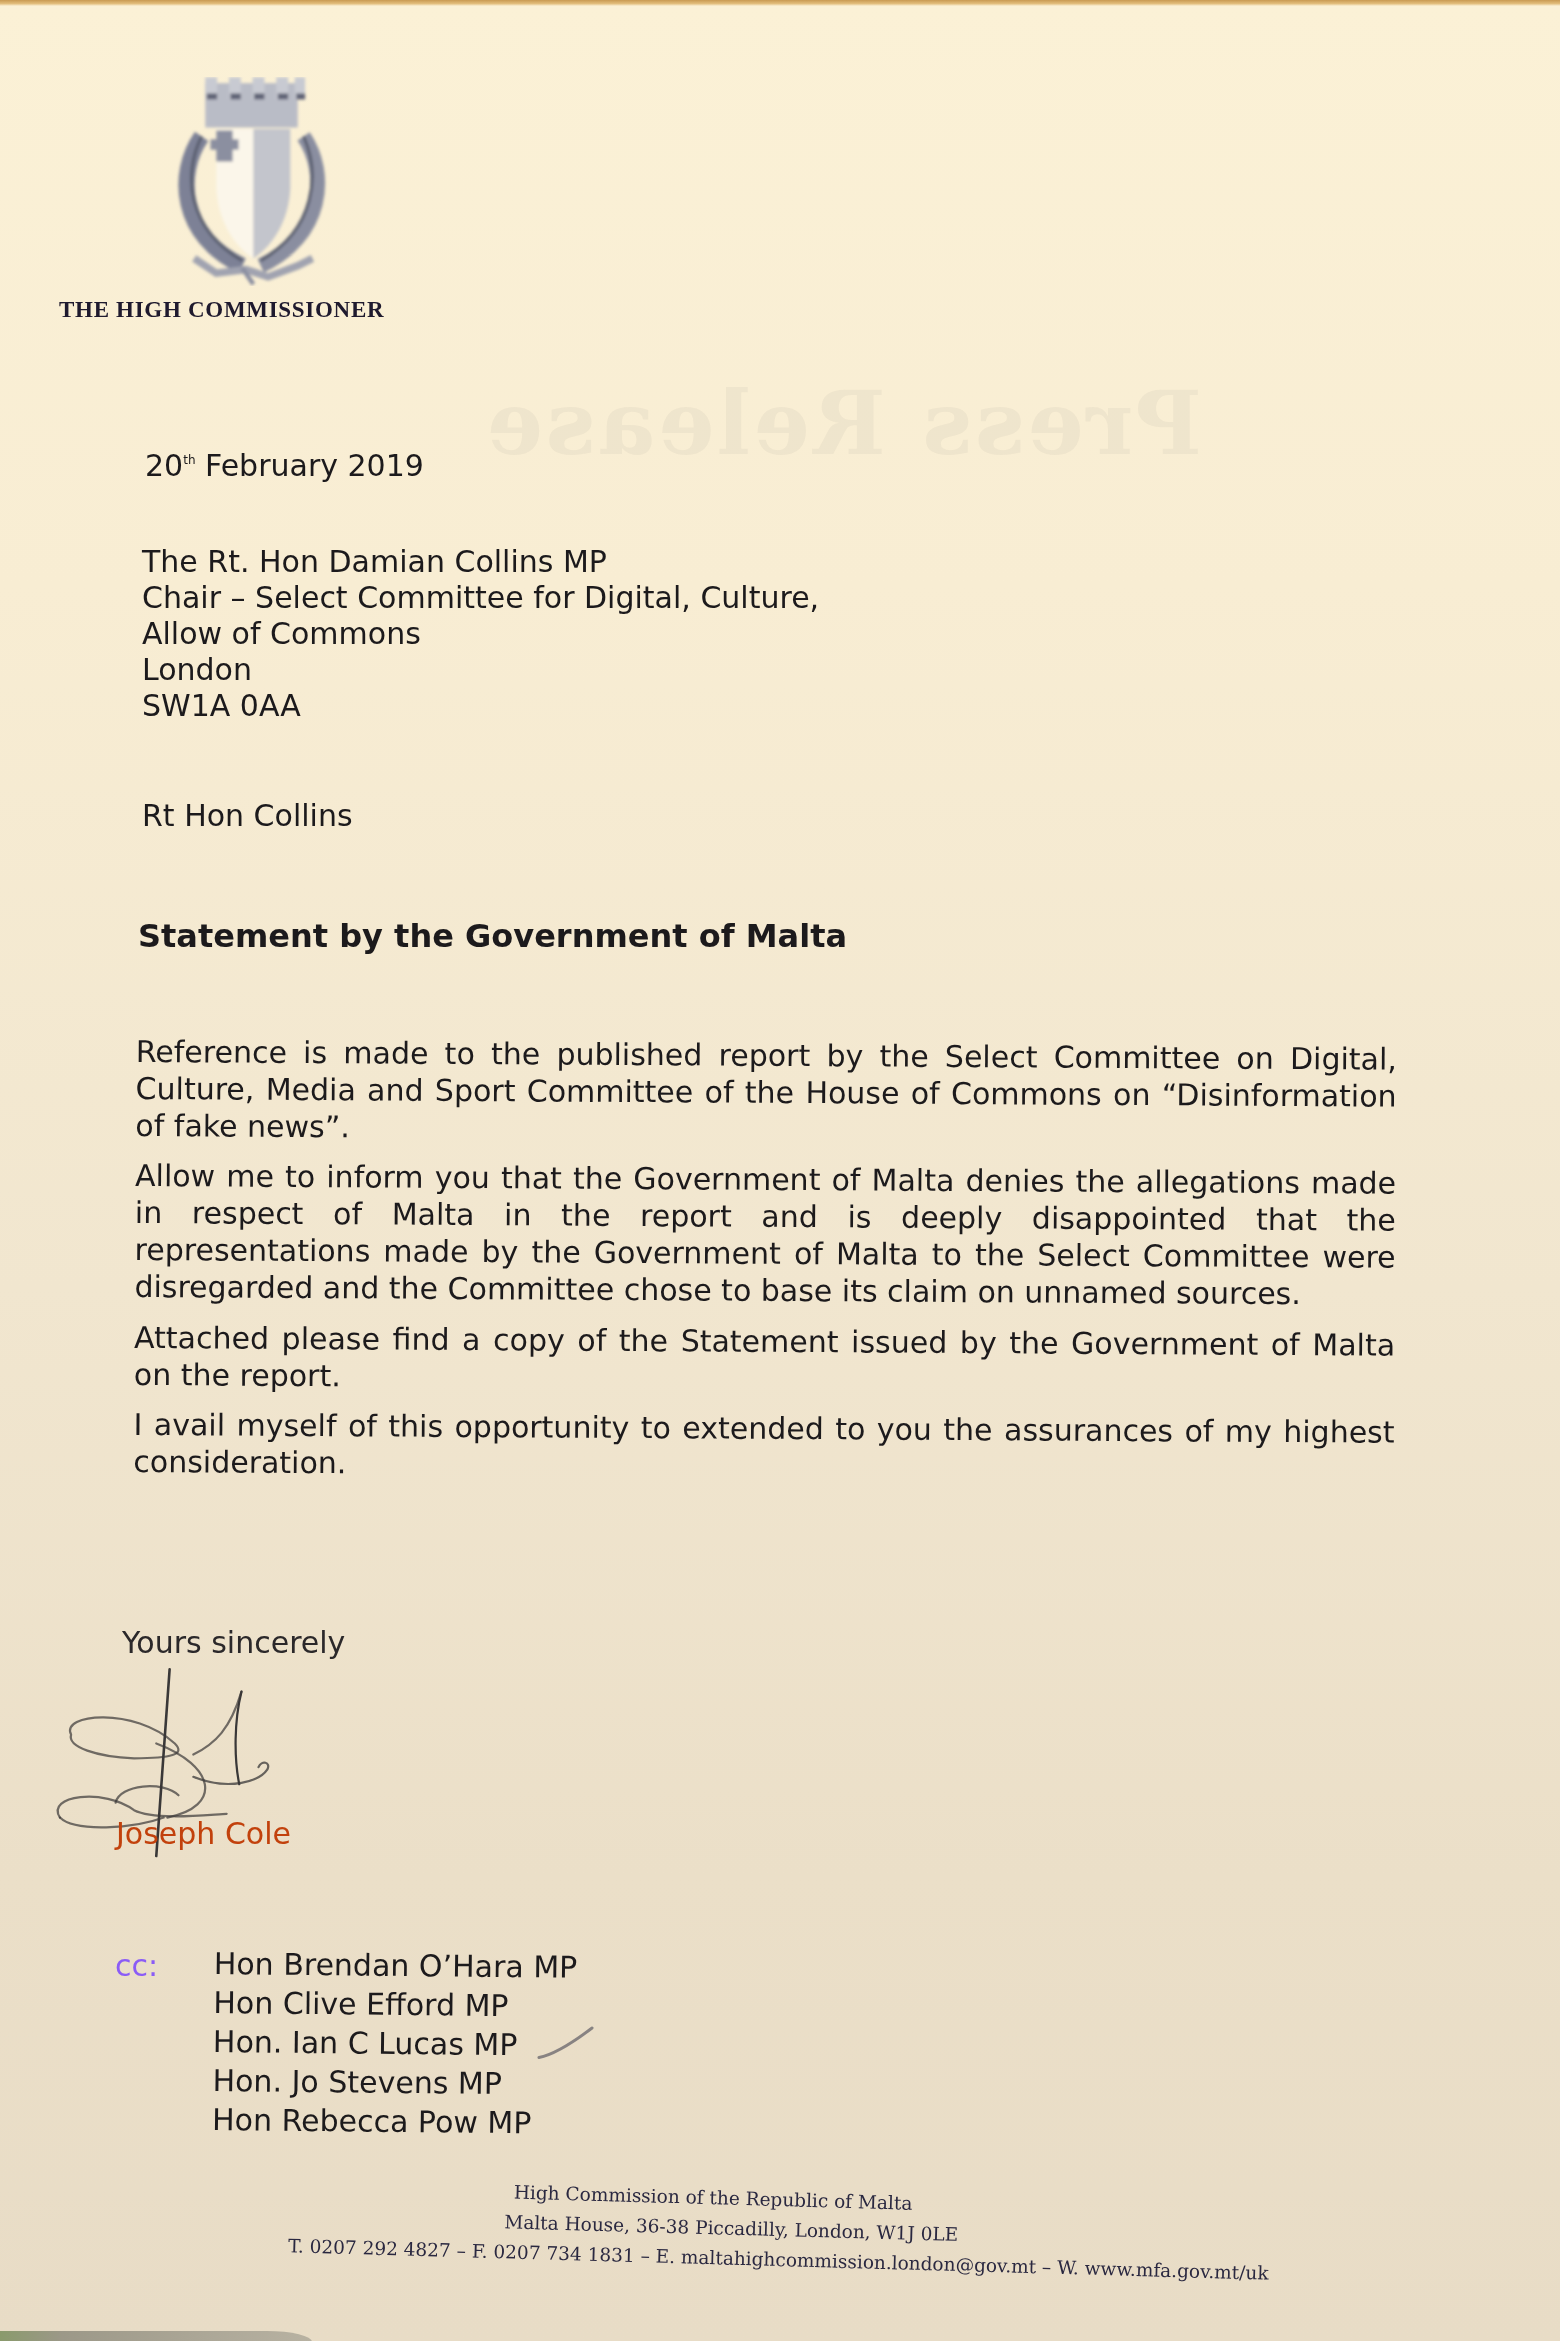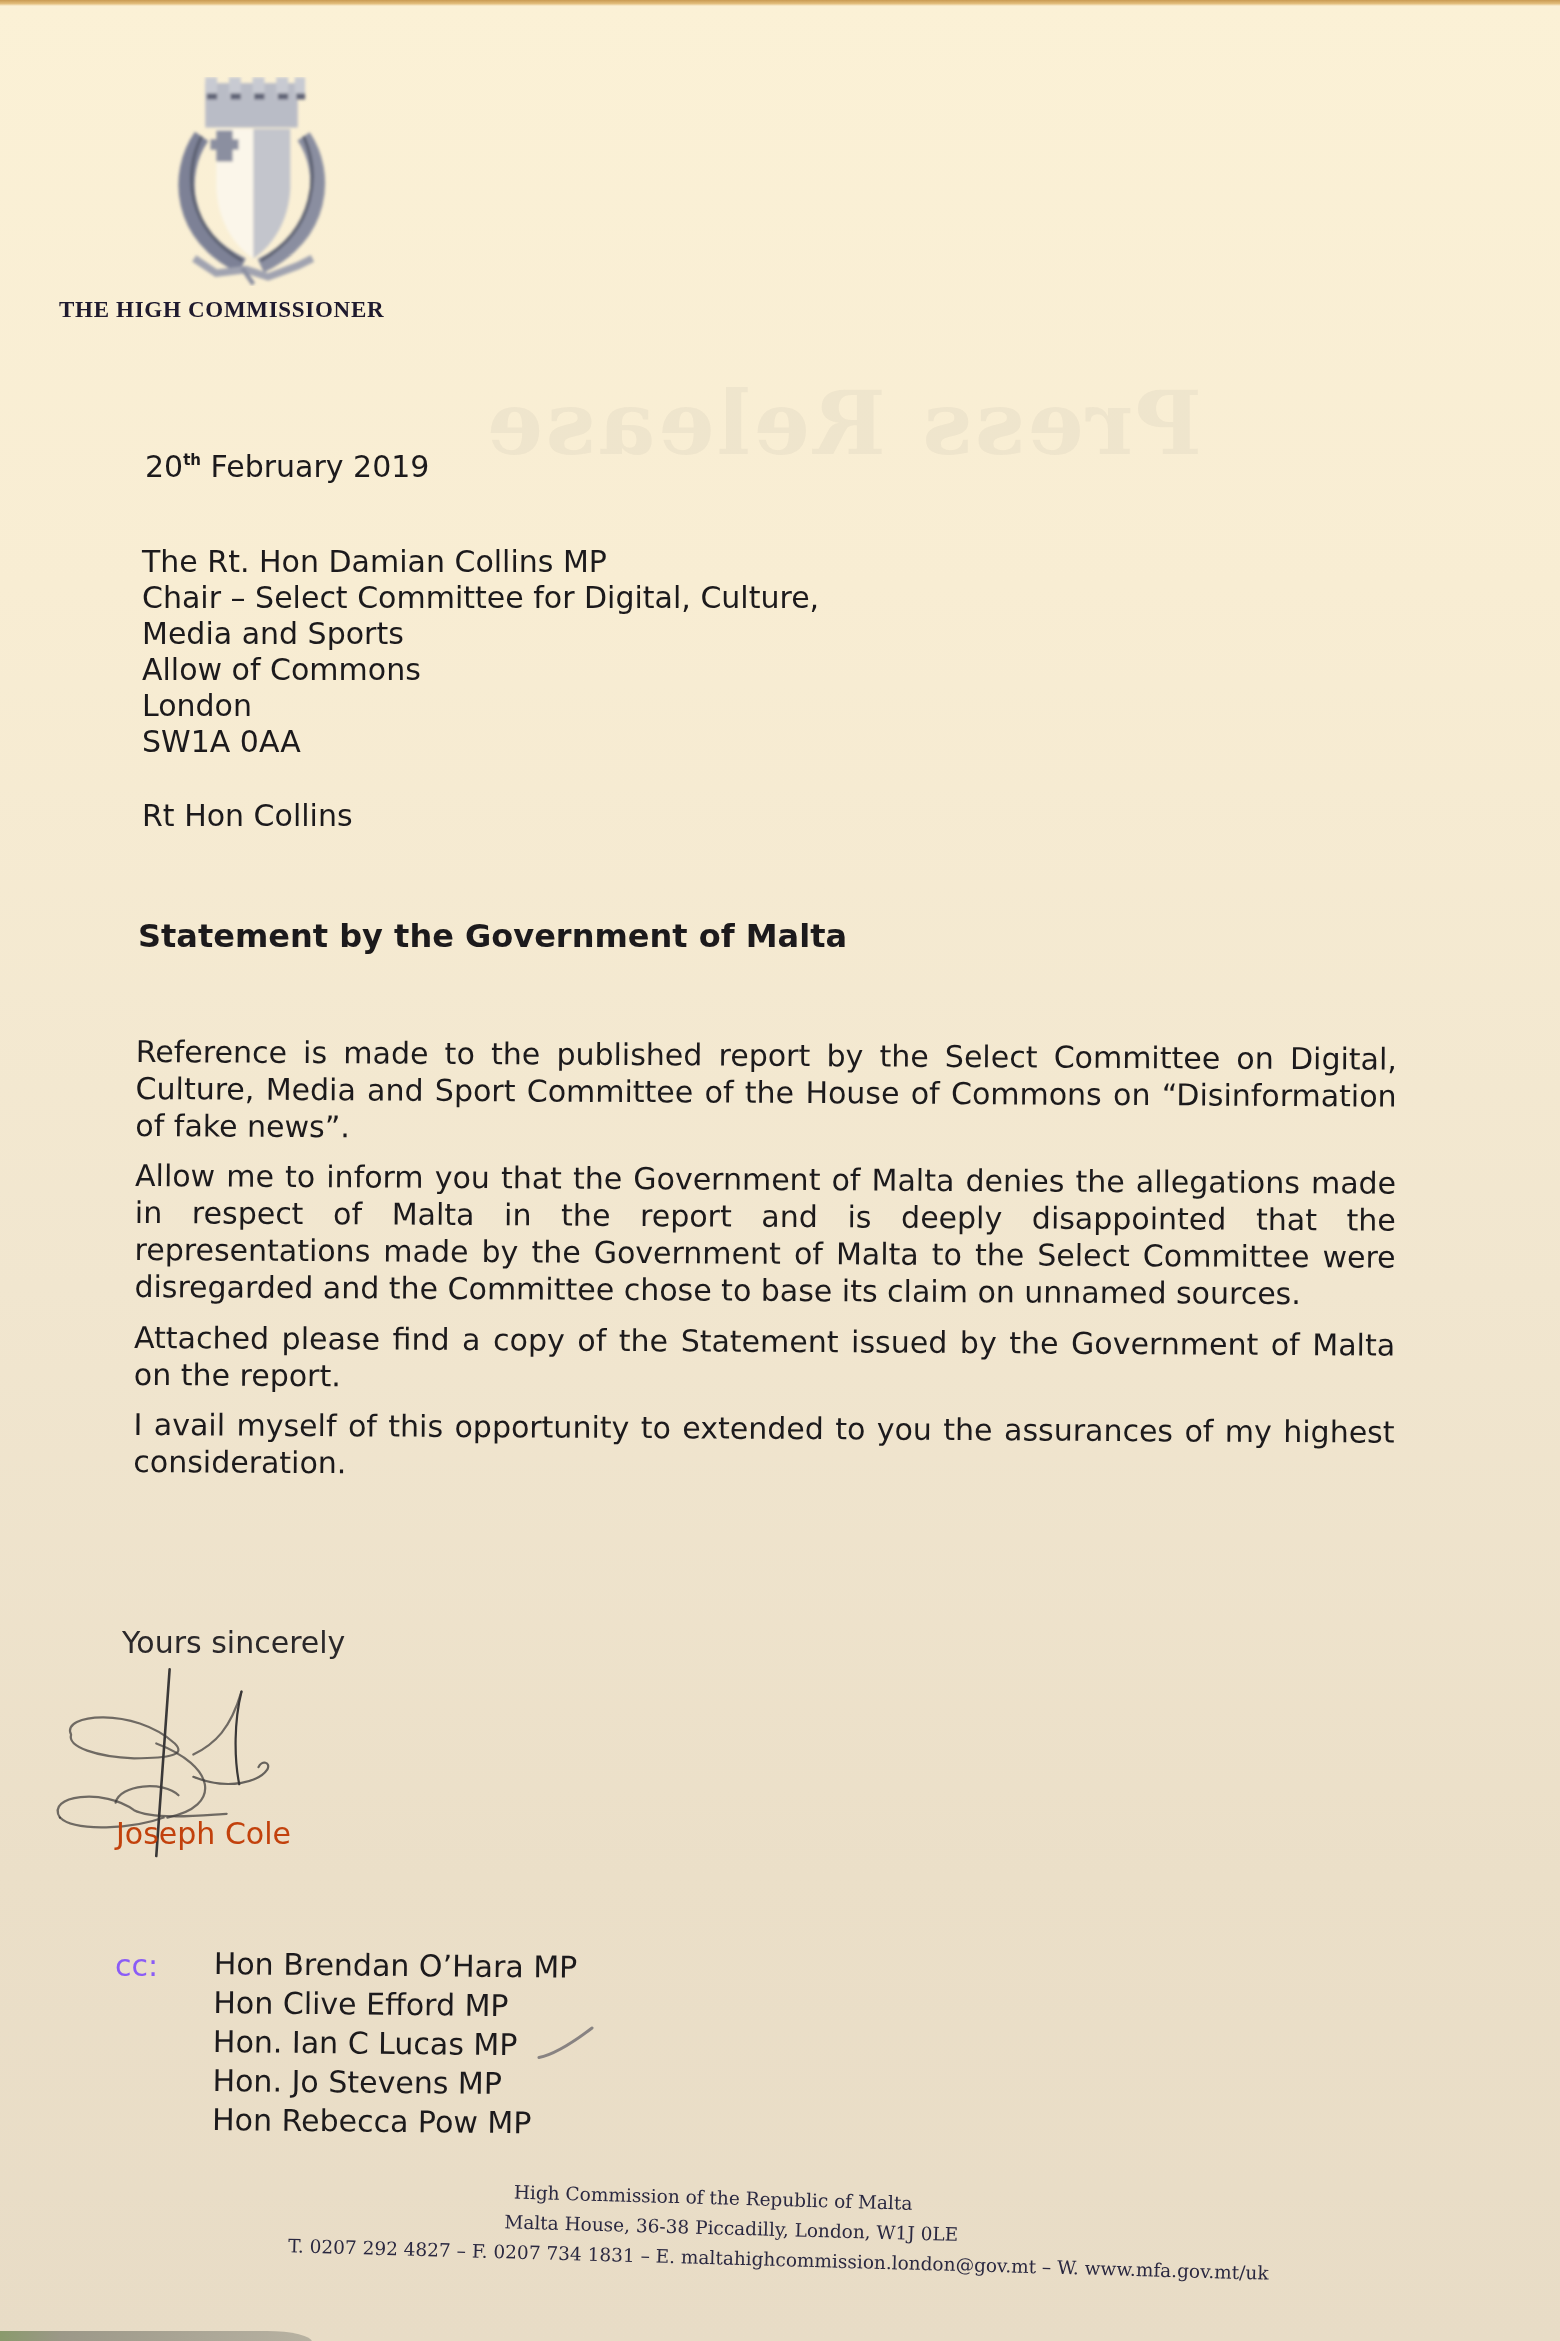--- a/index.html
+++ b/index.html
@@ -24,21 +24,21 @@
     transform: scaleX(-1);
   }
   .crest { position: absolute; left: 172px; top: 77px; width: 159px; height: 209px; }
   .letterhead-title {
     position: absolute; left: 59px; top: 297px; width: 386px;
     font-family: Liberation Serif, serif; font-weight: bold; font-size: 23px;
     letter-spacing: 0.7px; color: #1f1a2e; white-space: nowrap;
   }
   .block { position: absolute; left: 139px; font-size: 30px; line-height: 36px; }
   .date { left: 145px; top: 442px; }
-  .date sup { font-size: 15px; vertical-align: 12px; font-weight: bold; }
+  .date sup { font-size: 12px; vertical-align: 12px; }
   .recipient { left: 142px; top: 544px; line-height: 36px; }
   .salutation { left: 142px; top: 798px; }
   .subject { left: 138px; top: 918px; font-weight: bold; font-size: 32px; }
   .body-text {
     position: absolute; left: 136px; top: 1033px; width: 1261px;
     font-size: 30px; line-height: 37px; text-align: justify;
     transform: rotate(0.35deg); transform-origin: left top;
   }
   .body-text p { margin: 0 0 13.4px 0; }
   .closing { left: 122px; top: 1625px; color: #2b282a; }
@@ -101,21 +101,20 @@
   </g>
 </svg>
 
 <div class="letterhead-title">THE HIGH COMMISSIONER</div>
 
 <div class="block date"><span>20</span><sup>th</sup> <span>February 2019</span></div>
 
 <div class="block recipient">
   <div>The Rt. Hon Damian Collins MP</div>
   <div>Chair – Select Committee for Digital, Culture,</div>
-  <div>Media and Sports</div>
   <div>Allow of Commons</div>
   <div>London</div>
   <div>SW1A 0AA</div>
 </div>
 
 <div class="block salutation">Rt Hon Collins</div>
 
 <div class="block subject">Statement by the Government of Malta</div>
 
 <div class="body-text">

